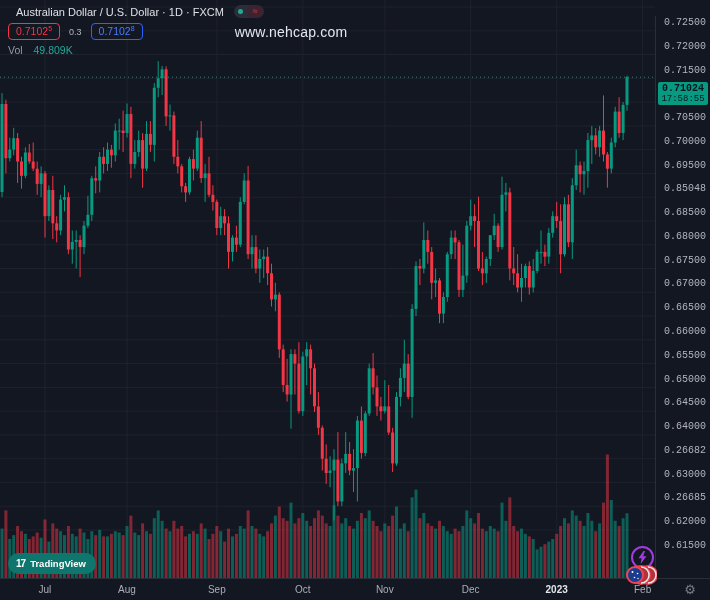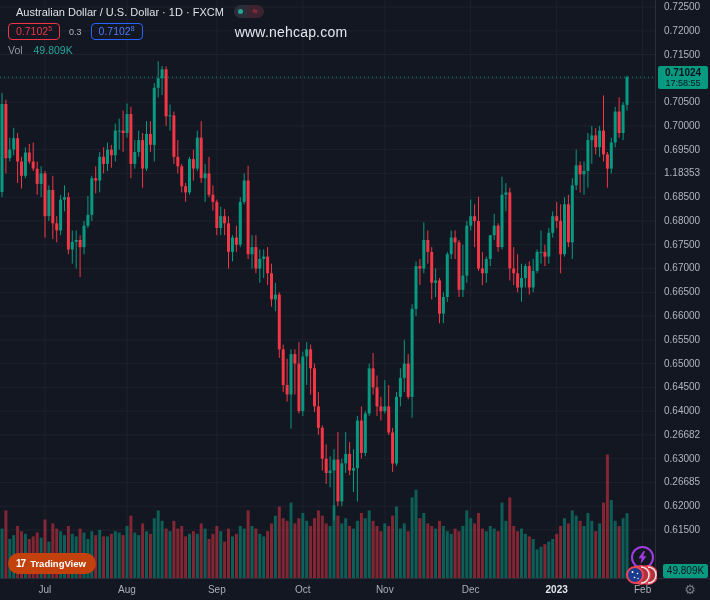--- a/index.html
+++ b/index.html
@@ -30,34 +30,34 @@
   .quote-row{position:absolute;top:23px;left:8px;z-index:6;display:flex;align-items:center;}
   .qbox{border:1px solid;border-radius:4px;height:15px;padding:0 7px;display:flex;align-items:flex-start;font-size:10.5px;line-height:15px;background:rgba(19,23,34,.6);}
   .qbox sup{font-size:7px;line-height:9px;}
   .qbox.bid{border-color:#f23645;color:#f23645;}
   .qbox.ask{border-color:#2962ff;color:#4d7bff;}
   .spread{color:#b2b5be;font-size:9px;margin:0 9px;}
   .vol-row{position:absolute;top:44px;left:8px;z-index:6;font-size:10.5px;}
   .vol-row .lbl{color:#9598a1;margin-right:8px;}
   .vol-row .val{color:#26a69a;}
   
-  .price-axis{position:absolute;left:655px;top:0;width:55px;height:578px;border-left:1px solid #2a2e39;background:#131722;z-index:4;}
+  .price-axis{position:absolute;left:655px;top:16px;width:55px;height:578px;border-left:1px solid #2a2e39;background:#131722;z-index:4;font-family:Liberation Mono, monospace;}
   .ptick{position:absolute;left:8px;font-size:10px;color:#b2b5be;}
   .price-badge{position:absolute;left:2px;width:50px;background:#089981;border-radius:2px;color:#0a1420;text-align:center;padding:1px 0;z-index:5;}
   .price-badge .p{font-size:10px;line-height:11px;font-weight:700;}
   .price-badge .t{font-size:9px;line-height:10px;}
   .vol-badge{position:absolute;top:564px;left:7px;width:45px;background:#089981;border-radius:2px;color:#0a1420;font-size:10px;line-height:14px;text-align:center;z-index:5;}
   
   .time-axis{position:absolute;top:578px;left:0;width:710px;height:22px;border-top:1px solid #2a2e39;background:#131722;z-index:4;}
   .ttick{position:absolute;top:5px;transform:translateX(-50%);font-size:10px;color:#a9aeb8;}
   .ttick.major{color:#e2e5ec;font-weight:700;}
   .gear{position:absolute;right:14px;top:3px;font-size:13px;color:#787b86;cursor:pointer;}
   
   .tv-pill{
-    position:absolute;left:8px;top:553px;height:21px;border-radius:11px;background:#c2410c;
+    position:absolute;left:8px;top:553px;height:21px;border-radius:11px;background:#0f766e;
     display:flex;align-items:center;padding:0 10px 0 8px;z-index:6;
   }
   .tv-mark{color:#ffffff;font-weight:900;font-size:10px;margin-right:5px;letter-spacing:-1px;}
   .tv-name{color:#ffffff;font-size:9.5px;font-weight:700;}
   
   .bolt-btn{
     position:absolute;left:631px;top:546px;width:19px;height:19px;border-radius:50%;
     border:2px solid #a13ce0;background:#131722;display:flex;align-items:center;justify-content:center;z-index:6;
   }
   .flags{position:absolute;left:626px;top:564px;z-index:6;}
@@ -618,21 +618,21 @@
 
   <div class="price-axis">
     <div id="price-labels">
         <div class="ptick" style="top: 1px;">0.72500</div>
         <div class="ptick" style="top: 24.7725px;">0.72000</div>
         <div class="ptick" style="top: 48.545px;">0.71500</div>
         <div class="ptick" style="top: 72.3175px;">0.71000</div>
         <div class="ptick" style="top: 96.09px;">0.70500</div>
         <div class="ptick" style="top: 119.862px;">0.70000</div>
         <div class="ptick" style="top: 143.635px;">0.69500</div>
-        <div class="ptick" style="top: 167.407px;">1.18353</div>
+        <div class="ptick" style="top: 167.407px;">0.85048</div>
         <div class="ptick" style="top: 191.18px;">0.68500</div>
         <div class="ptick" style="top: 214.952px;">0.68000</div>
         <div class="ptick" style="top: 238.725px;">0.67500</div>
         <div class="ptick" style="top: 262.497px;">0.67000</div>
         <div class="ptick" style="top: 286.27px;">0.66500</div>
         <div class="ptick" style="top: 310.042px;">0.66000</div>
         <div class="ptick" style="top: 333.815px;">0.65500</div>
         <div class="ptick" style="top: 357.587px;">0.65000</div>
         <div class="ptick" style="top: 381.36px;">0.64500</div>
         <div class="ptick" style="top: 405.132px;">0.64000</div>

